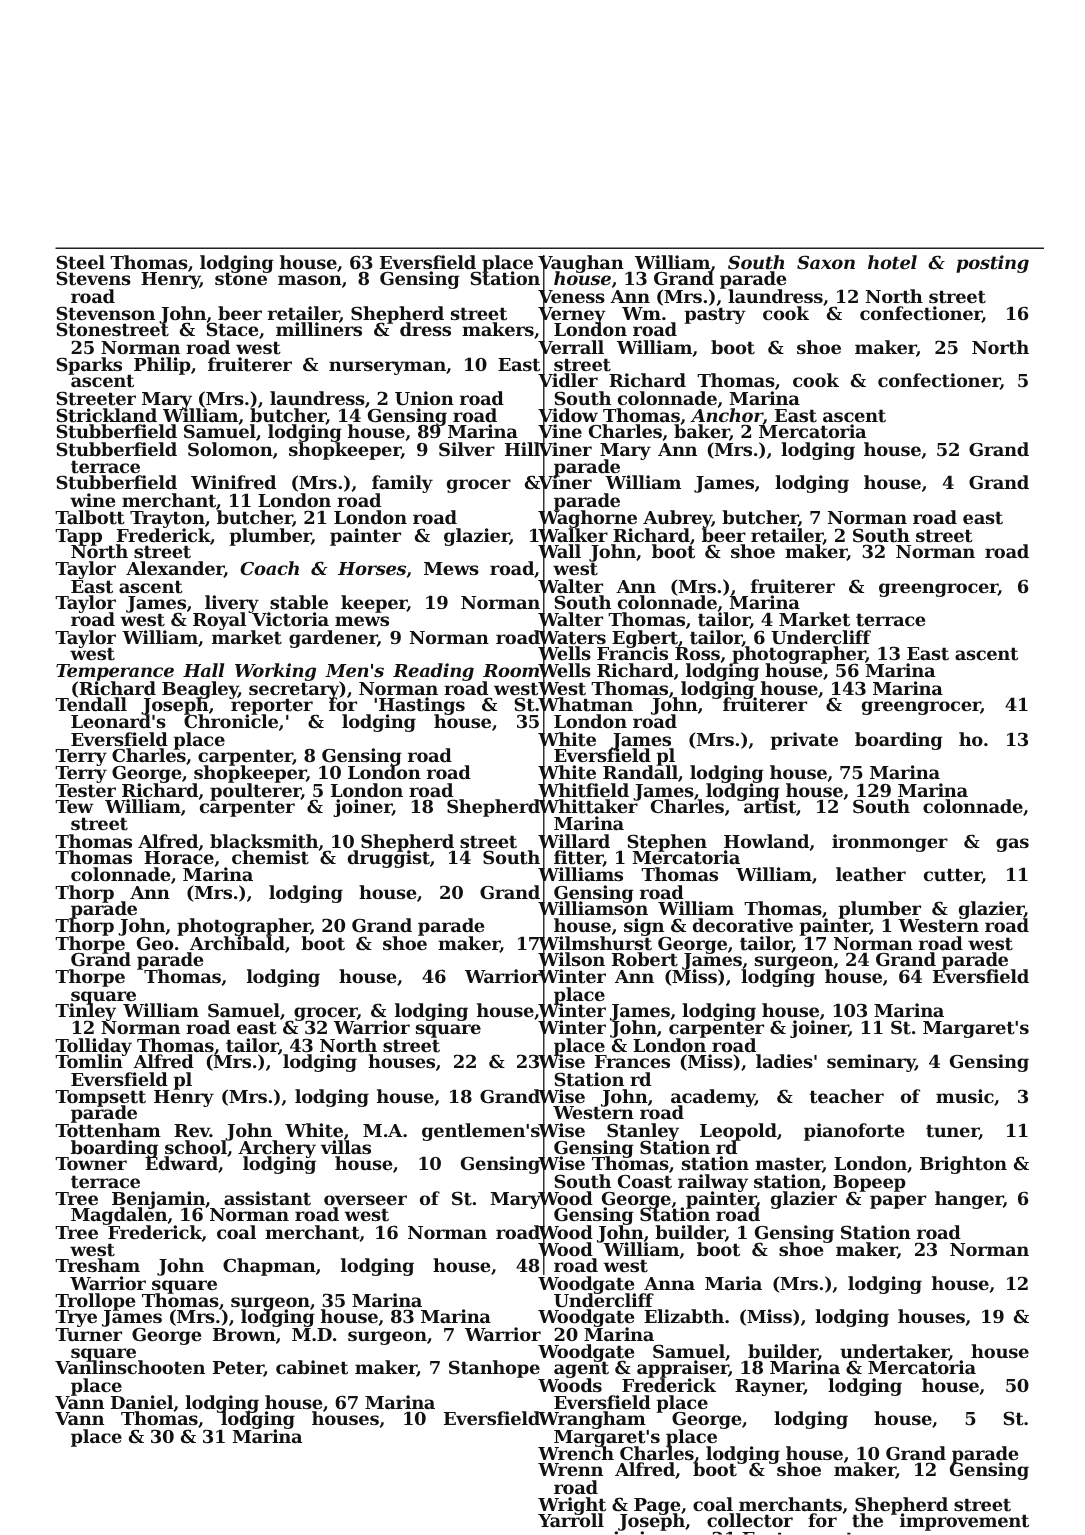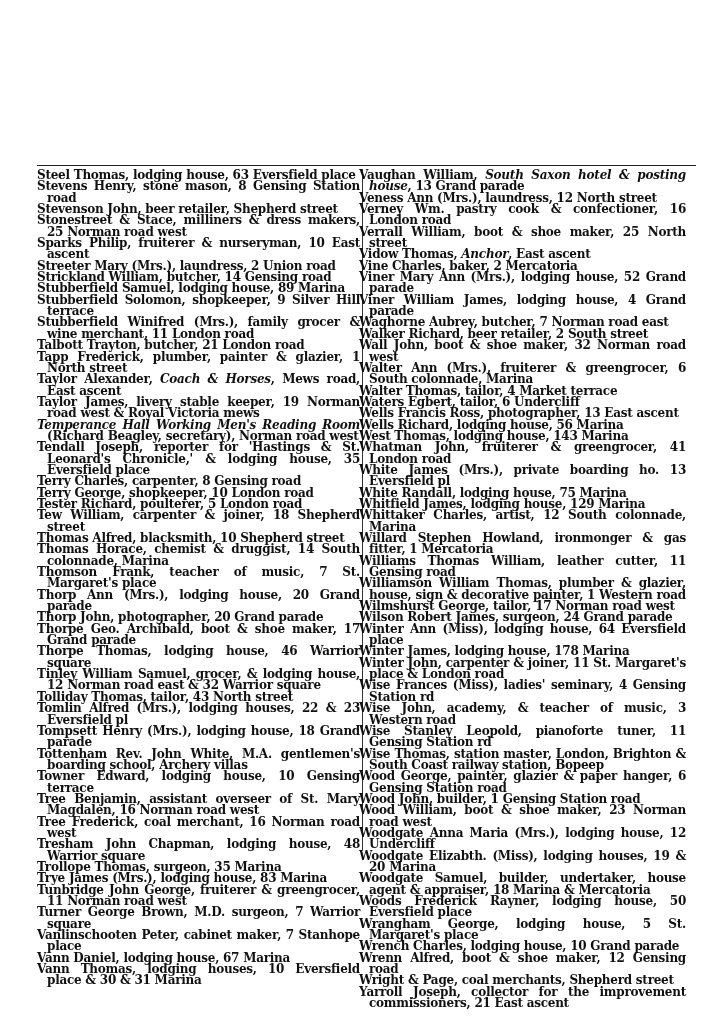--- a/index.html
+++ b/index.html
@@ -31,55 +31,55 @@
     <p class="entry">Sparks Philip, fruiterer &amp; nurseryman, 10 East ascent</p>
     <p class="entry">Streeter Mary (Mrs.), laundress, 2 Union road</p>
     <p class="entry">Strickland William, butcher, 14 Gensing road</p>
     <p class="entry">Stubberfield Samuel, lodging house, 89 Marina</p>
     <p class="entry">Stubberfield Solomon, shopkeeper, 9 Silver Hill terrace</p>
     <p class="entry">Stubberfield Winifred (Mrs.), family grocer &amp; wine merchant, 11 London road</p>
     <p class="entry">Talbott Trayton, butcher, 21 London road</p>
     <p class="entry">Tapp Frederick, plumber, painter &amp; glazier, 1 North street</p>
     <p class="entry">Taylor Alexander, <i>Coach &amp; Horses</i>, Mews road, East ascent</p>
     <p class="entry">Taylor James, livery stable keeper, 19 Norman road west &amp; Royal Victoria mews</p>
+    <p class="entry">Taylor William, market gardener, 9 Norman road west</p>
     <p class="entry"><i>Temperance Hall Working Men's Reading Room</i> (Richard Beagley, secretary), Norman road west</p>
     <p class="entry">Tendall Joseph, reporter for 'Hastings &amp; St. Leonard's Chronicle,' &amp; lodging house, 35 Eversfield place</p>
     <p class="entry">Terry Charles, carpenter, 8 Gensing road</p>
     <p class="entry">Terry George, shopkeeper, 10 London road</p>
     <p class="entry">Tester Richard, poulterer, 5 London road</p>
     <p class="entry">Tew William, carpenter &amp; joiner, 18 Shepherd street</p>
     <p class="entry">Thomas Alfred, blacksmith, 10 Shepherd street</p>
     <p class="entry">Thomas Horace, chemist &amp; druggist, 14 South colonnade, Marina</p>
-    <p class="entry">Thomson Frank, teacher of music, 7 St. Margaret's place</p>
     <p class="entry">Thorp Ann (Mrs.), lodging house, 20 Grand parade</p>
     <p class="entry">Thorp John, photographer, 20 Grand parade</p>
     <p class="entry">Thorpe Geo. Archibald, boot &amp; shoe maker, 17 Grand parade</p>
     <p class="entry">Thorpe Thomas, lodging house, 46 Warrior square</p>
     <p class="entry">Tinley William Samuel, grocer, &amp; lodging house, 12 Norman road east &amp; 32 Warrior square</p>
     <p class="entry">Tolliday Thomas, tailor, 43 North street</p>
     <p class="entry">Tomlin Alfred (Mrs.), lodging houses, 22 &amp; 23 Eversfield pl</p>
     <p class="entry">Tompsett Henry (Mrs.), lodging house, 18 Grand parade</p>
     <p class="entry">Tottenham Rev. John White, M.A. gentlemen's boarding school, Archery villas</p>
     <p class="entry">Towner Edward, lodging house, 10 Gensing terrace</p>
     <p class="entry">Tree Benjamin, assistant overseer of St. Mary Magdalen, 16 Norman road west</p>
     <p class="entry">Tree Frederick, coal merchant, 16 Norman road west</p>
     <p class="entry">Tresham John Chapman, lodging house, 48 Warrior square</p>
     <p class="entry">Trollope Thomas, surgeon, 35 Marina</p>
     <p class="entry">Trye James (Mrs.), lodging house, 83 Marina</p>
-    <p class="entry">Tunbridge John George, fruiterer &amp; greengrocer, 11 Norman road west</p>
     <p class="entry">Turner George Brown, M.D. surgeon, 7 Warrior square</p>
     <p class="entry">Vanlinschooten Peter, cabinet maker, 7 Stanhope place</p>
     <p class="entry">Vann Daniel, lodging house, 67 Marina</p>
     <p class="entry">Vann Thomas, lodging houses, 10 Eversfield place &amp; 30 &amp; 31 Marina</p>
   </div>
 <div class="col right" id="col-right">
     <p class="entry">Vaughan William, <i>South Saxon hotel &amp; posting house</i>, 13 Grand parade</p>
     <p class="entry">Veness Ann (Mrs.), laundress, 12 North street</p>
     <p class="entry">Verney Wm. pastry cook &amp; confectioner, 16 London road</p>
     <p class="entry">Verrall William, boot &amp; shoe maker, 25 North street</p>
+    <p class="entry">Vidler Richard Thomas, cook &amp; confectioner, 5 South colonnade, Marina</p>
     <p class="entry">Vidow Thomas, <i>Anchor</i>, East ascent</p>
     <p class="entry">Vine Charles, baker, 2 Mercatoria</p>
     <p class="entry">Viner Mary Ann (Mrs.), lodging house, 52 Grand parade</p>
     <p class="entry">Viner William James, lodging house, 4 Grand parade</p>
     <p class="entry">Waghorne Aubrey, butcher, 7 Norman road east</p>
     <p class="entry">Walker Richard, beer retailer, 2 South street</p>
     <p class="entry">Wall John, boot &amp; shoe maker, 32 Norman road west</p>
     <p class="entry">Walter Ann (Mrs.), fruiterer &amp; greengrocer, 6 South colonnade, Marina</p>
     <p class="entry">Walter Thomas, tailor, 4 Market terrace</p>
     <p class="entry">Waters Egbert, tailor, 6 Undercliff</p>
@@ -90,21 +90,21 @@
     <p class="entry">White James (Mrs.), private boarding ho. 13 Eversfield pl</p>
     <p class="entry">White Randall, lodging house, 75 Marina</p>
     <p class="entry">Whitfield James, lodging house, 129 Marina</p>
     <p class="entry">Whittaker Charles, artist, 12 South colonnade, Marina</p>
     <p class="entry">Willard Stephen Howland, ironmonger &amp; gas fitter, 1 Mercatoria</p>
     <p class="entry">Williams Thomas William, leather cutter, 11 Gensing road</p>
     <p class="entry">Williamson William Thomas, plumber &amp; glazier, house, sign &amp; decorative painter, 1 Western road</p>
     <p class="entry">Wilmshurst George, tailor, 17 Norman road west</p>
     <p class="entry">Wilson Robert James, surgeon, 24 Grand parade</p>
     <p class="entry">Winter Ann (Miss), lodging house, 64 Eversfield place</p>
-    <p class="entry">Winter James, lodging house, 178 Marina</p>
+    <p class="entry">Winter James, lodging house, 103 Marina</p>
     <p class="entry">Winter John, carpenter &amp; joiner, 11 St. Margaret's place &amp; London road</p>
     <p class="entry">Wise Frances (Miss), ladies' seminary, 4 Gensing Station rd</p>
     <p class="entry">Wise John, academy, &amp; teacher of music, 3 Western road</p>
     <p class="entry">Wise Stanley Leopold, pianoforte tuner, 11 Gensing Station rd</p>
     <p class="entry">Wise Thomas, station master, London, Brighton &amp; South Coast railway station, Bopeep</p>
     <p class="entry">Wood George, painter, glazier &amp; paper hanger, 6 Gensing Station road</p>
     <p class="entry">Wood John, builder, 1 Gensing Station road</p>
     <p class="entry">Wood William, boot &amp; shoe maker, 23 Norman road west</p>
     <p class="entry">Woodgate Anna Maria (Mrs.), lodging house, 12 Undercliff</p>
     <p class="entry">Woodgate Elizabth. (Miss), lodging houses, 19 &amp; 20 Marina</p>

